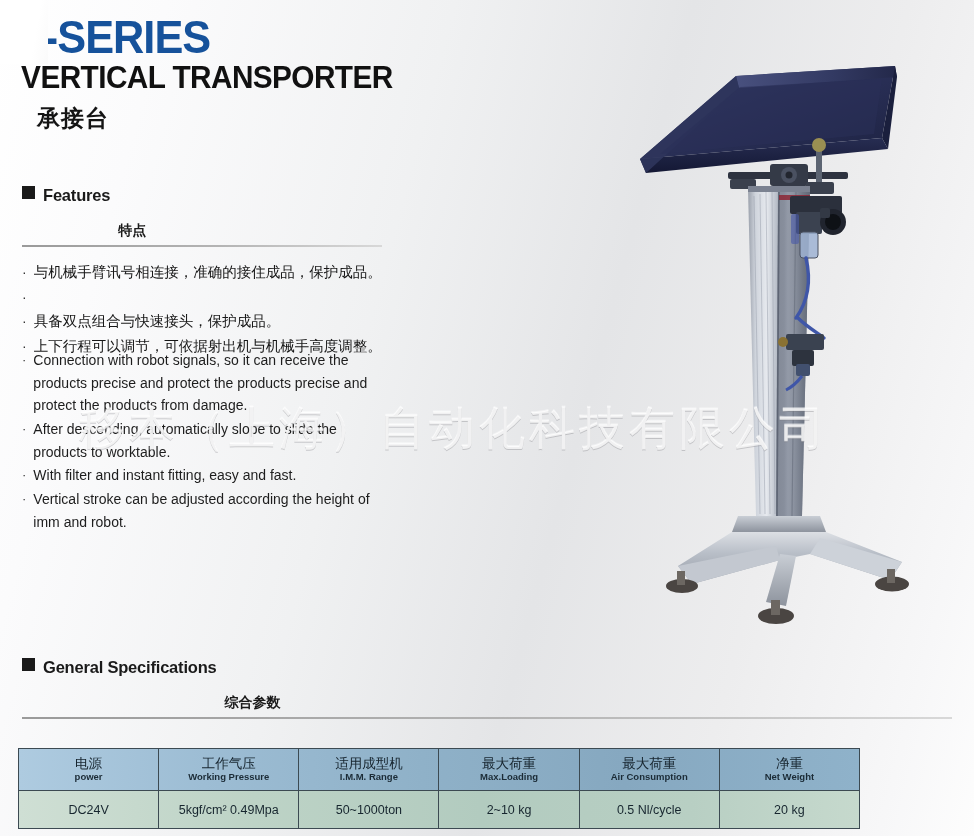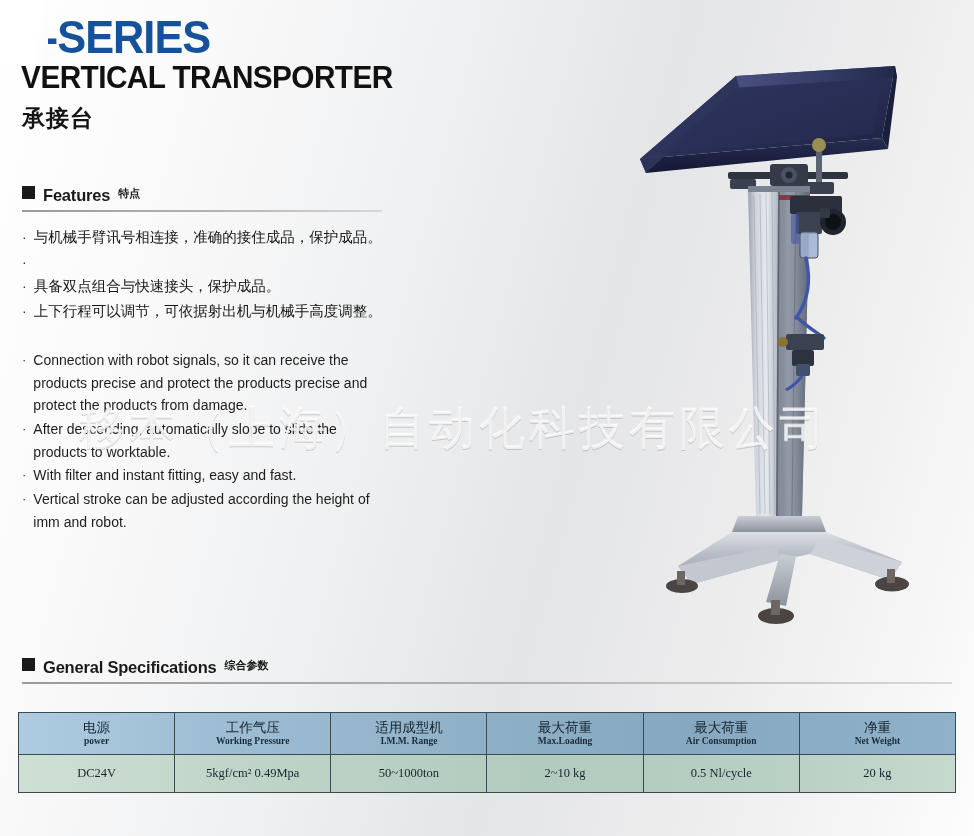--- a/index.html
+++ b/index.html
@@ -26,30 +26,30 @@
   .series-mask {
     position:absolute; left:0; top:-16px; width:48px; height:66px;
     background:linear-gradient(100deg,#ffffff 0%,#ffffff 70%,#fafafa 100%);
   }
   .vt {
     font-size:31px; font-weight:bold; color:#111; letter-spacing:-0.6px;
     line-height:1.05; padding-left:22px; margin-top:2px;
     transform:scaleX(.96); transform-origin:left center;
   }
   .cn-title {
-    font-size:23px; font-weight:bold; color:#141414; padding-left:22px;
+    font-size:23px; font-weight:bold; color:#141414; padding-left:37px;
     margin-top:8px; letter-spacing:1px;
   }
 
   
   .sec { position:absolute; left:22px; }
   .sec-row { display:flex; align-items:flex-start; gap:8px; }
   .sq { width:13px; height:13px; background:#1a1a1a; flex:none; }
   .sec-en { font-size:16.5px; font-weight:bold; color:#1a1a1a; letter-spacing:-.2px; }
-  .sec-cn { font-size:11px; font-weight:bold; color:#1a1a1a; }
+  .sec-cn { font-size:14px; font-weight:bold; color:#1a1a1a;margin-top:36px; }
   .rule {
     height:2px; margin-top:5px;
     background:linear-gradient(90deg,#9a9a9a 0%,#b4b4b4 55%,#d8d8d8 100%);
   }
 
   
   ul { list-style:none; }
   li { display:flex; gap:7px; }
   .dot { flex:none; color:#333; }
   .cn-list { margin-top:13px; }
@@ -68,21 +68,21 @@
     pointer-events:none;
     margin-left:23px;
   }
   .wm-site {
     position:absolute; right:6px; bottom:2px;
     font-size:35px; font-weight:bold; color:#5ea172; letter-spacing:-.5px;
     opacity:.95;
   }
 
   
-  .tbl-wrap { position:absolute; left:18px; top:712px; width:938px;font-family:Liberation Serif, serif; }
+  .tbl-wrap { position:absolute; left:18px; top:748px; width:842px; }
   table { width:100%; border-collapse:collapse; table-layout:fixed; }
   th, td {
     border:1.5px solid #3c4a52; text-align:center; padding:0;
   }
   thead th { height:42px; }
   .th-in { display:flex; flex-direction:column; justify-content:center; gap:1px; height:100%; }
   .th-cn { font-size:13.5px; color:#16242e; font-weight:500; line-height:1.15; }
   .th-en { font-size:9.5px; color:#1b2b36; line-height:1.15; }
   tbody td { height:38px; font-size:12.5px; color:#17262f; }
   thead tr { background:linear-gradient(90deg,#aecbe0 0%,#9dbdd4 22%,#8fb1c8 48%,#86a8c0 72%,#8fb2ca 100%); }

